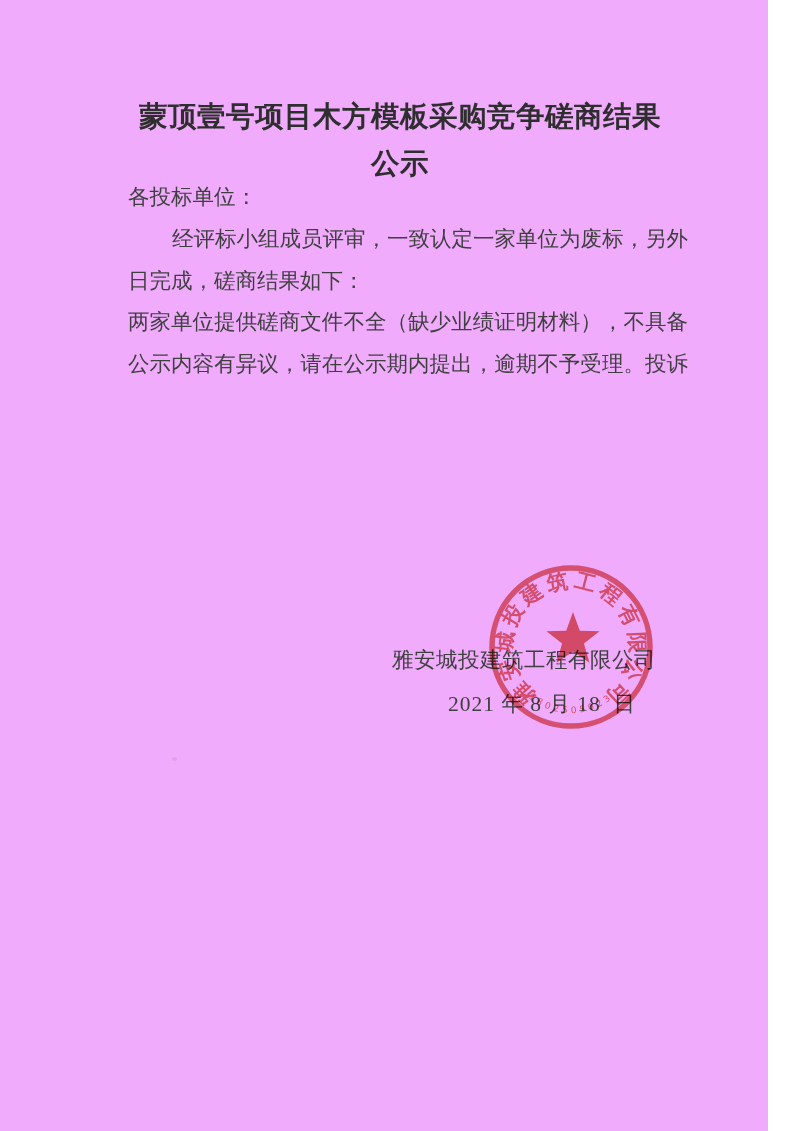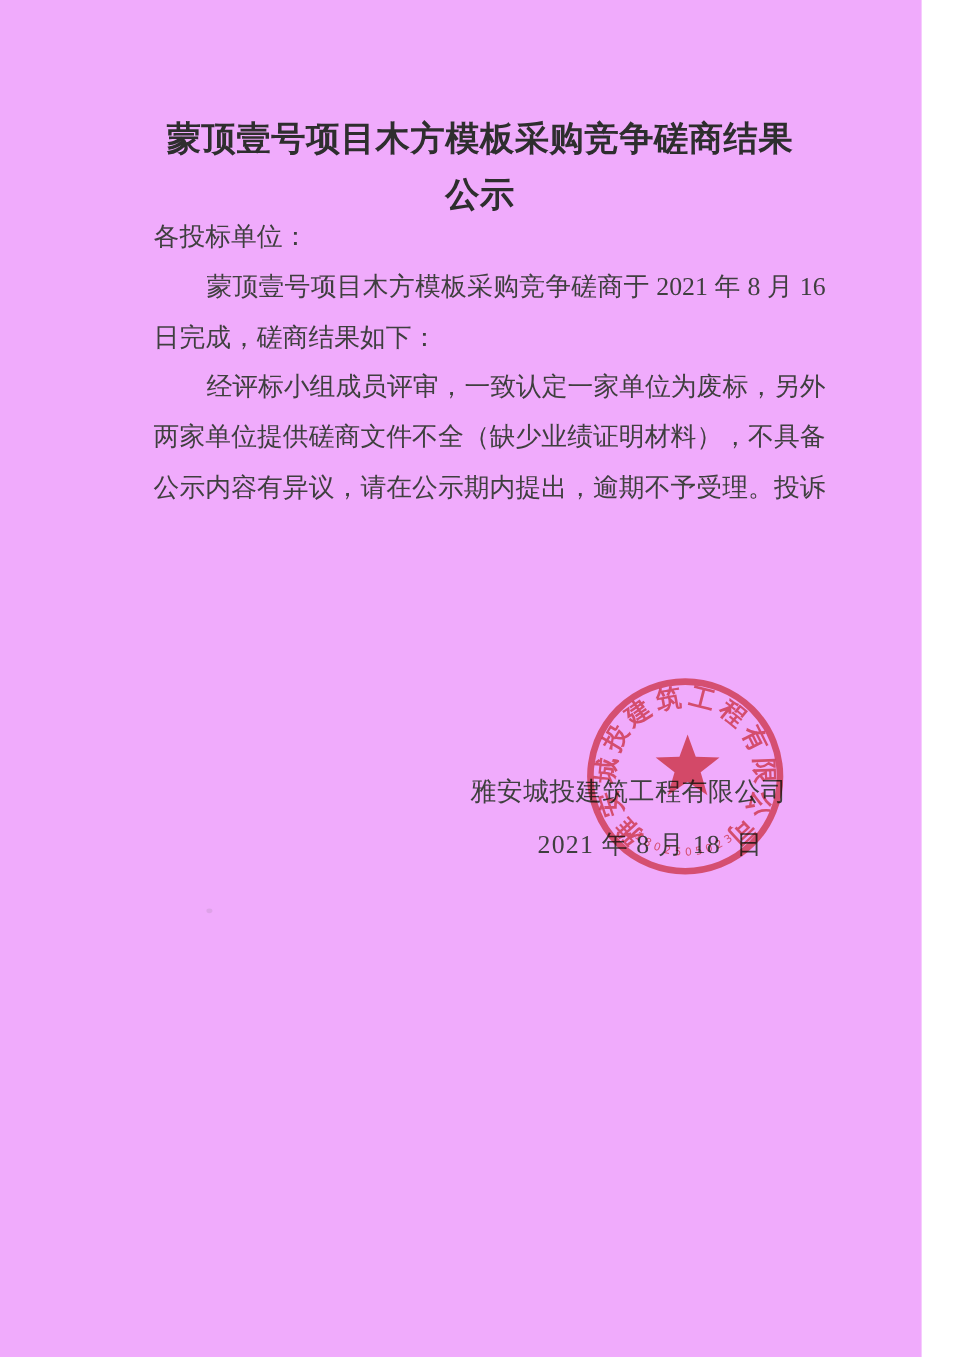--- a/index.html
+++ b/index.html
@@ -115,23 +115,22 @@
 
 <div class="page">
 
   <div class="doc-title">
     <div>蒙顶壹号项目木方模板采购竞争磋商结果</div>
     <div>公示</div>
   </div>
 
   <div class="body-text" id="body-lines">
       <div class="line">各投标单位：</div>
-      <div class="line indent justify">蒙顶壹号项目木方模板采购竞争磋商于 2021 年 8 月 16</div>
+      <div class="line indent justify">经评标小组成员评审，一致认定一家单位为废标，另外</div>
       <div class="line">日完成，磋商结果如下：</div>
-      <div class="line indent justify">经评标小组成员评审，一致认定一家单位为废标，另外</div>
       <div class="line justify">两家单位提供磋商文件不全（缺少业绩证明材料），不具备</div>
       <div class="line justify">公示内容有异议，请在公示期内提出，逾期不予受理。投诉</div>
     </div>
 
   <div class="sig-company">雅安城投建筑工程有限公司</div>
   <div class="sig-date">2021 年 8 月 18  日</div>
 
   <svg class="seal" viewBox="0 0 220 220" width="220" height="220">
     <circle class="ring" cx="110" cy="110" r="79" stroke="#dc534f"></circle>
     <polygon class="star" points="112,75 118.8,93.7 138.6,94.3 122.9,106.6 128.5,125.7 112,114.5 95.5,125.7 101.1,106.6 85.4,94.3 105.2,93.7" fill="#dc534f"></polygon>

